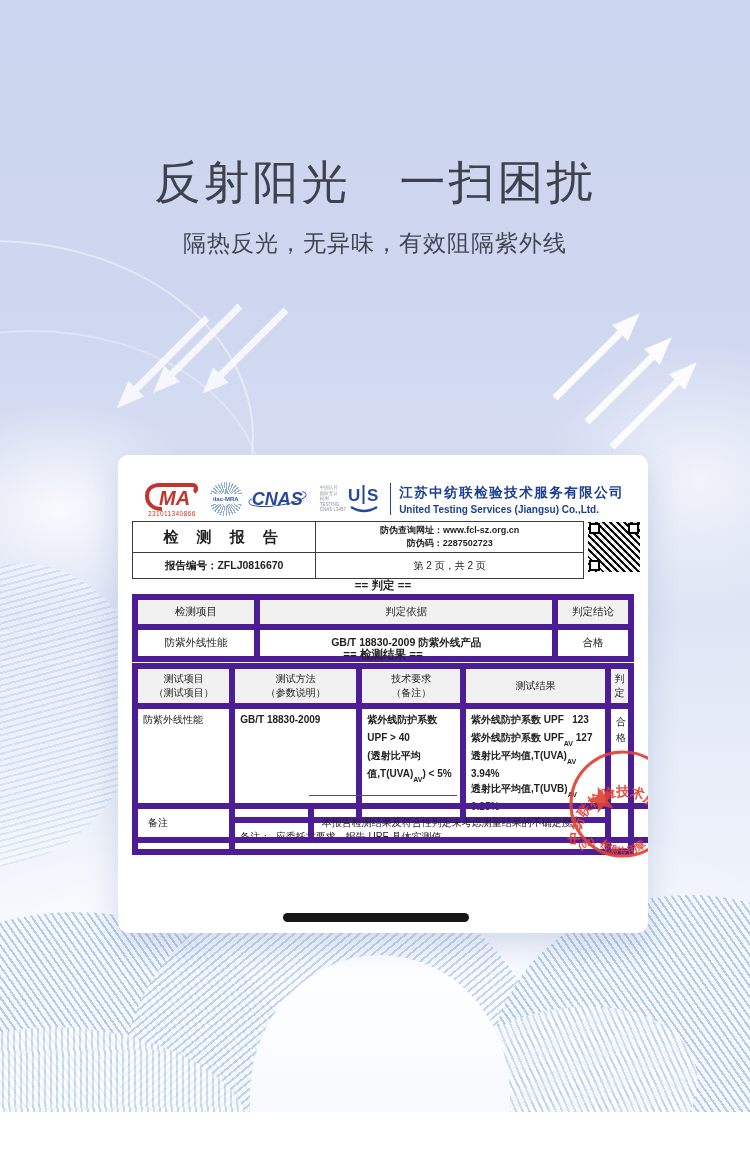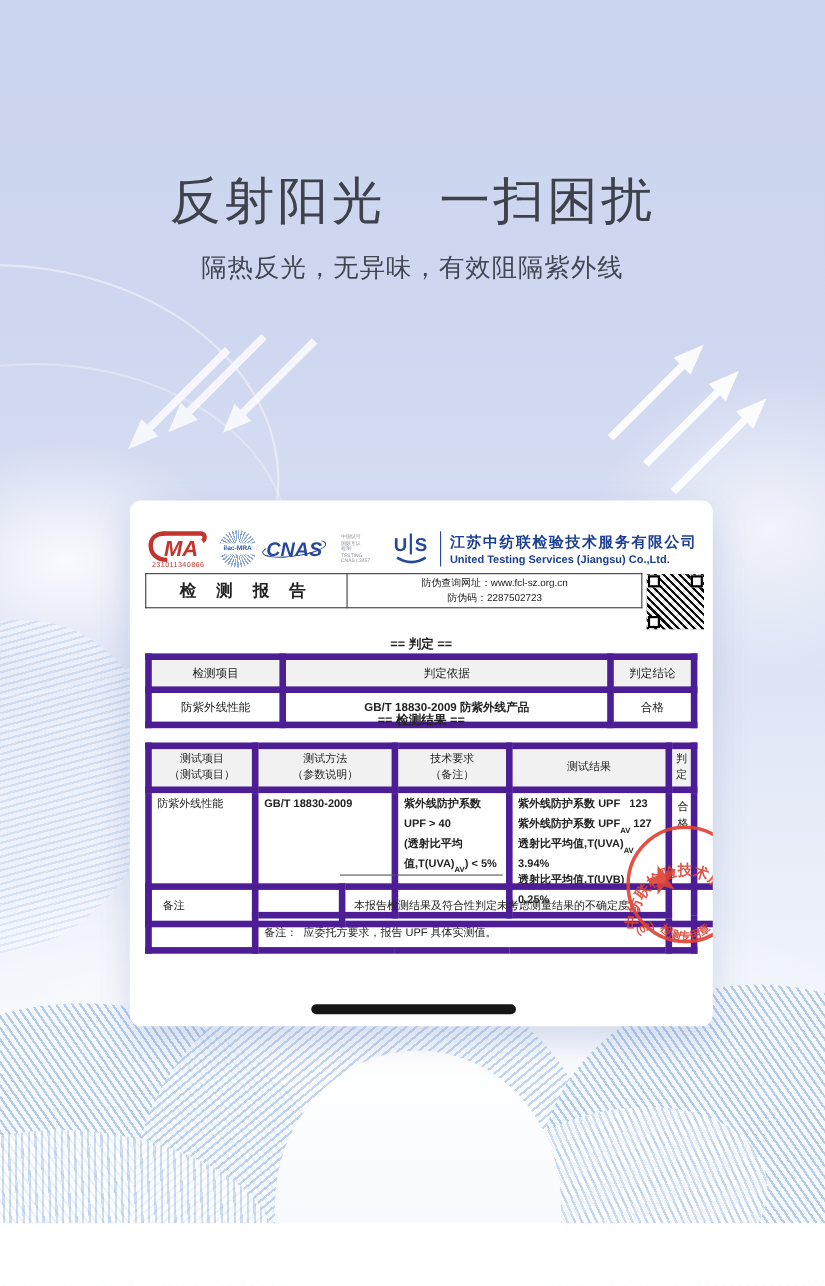--- a/index.html
+++ b/index.html
@@ -14,21 +14,21 @@
   .blob{border-radius:50%;}
   
   .title{position:absolute;top:152px;left:0;width:100%;text-align:center;
          font-size:46px;font-weight:500;letter-spacing:3px;color:#3d424d;}
   .subtitle{position:absolute;top:228px;left:0;width:100%;text-align:center;
          font-size:23px;font-weight:400;letter-spacing:1px;color:#414653;}
   
   .card{position:absolute;left:118px;top:455px;width:530px;height:478px;background:#fff;
         border-radius:10px;box-shadow:0 14px 30px rgba(120,140,190,.28);overflow:hidden;z-index:5;}
   .logo-row{position:absolute;top:20px;left:16px;right:14px;height:48px;display:flex;
-            justify-content:space-between;align-items:center;}
+            justify-content:center;align-items:center;}
   .logo-left{display:flex;align-items:center;gap:9px;}
   .cma{display:flex;flex-direction:column;align-items:center;}
   .cma-code{font-size:6.5px;color:#c2342c;letter-spacing:.4px;margin-top:-2px;}
   .ilac{width:34px;height:34px;border-radius:50%;position:relative;
         background:repeating-conic-gradient(#8fa9d6 0 5deg,#ffffff 5deg 11deg);overflow:hidden;}
   .ilac-band{position:absolute;top:12px;left:0;width:100%;height:10px;background:#fff;
         display:flex;align-items:center;justify-content:center;font-size:6px;font-weight:bold;color:#2f5aa8;}
   .cnas-wrap{display:flex;align-items:center;gap:17px;}
   .cnas-word{font-size:18px;font-weight:bold;font-style:italic;color:#27489c;position:relative;}
   .cnas-word::after{content:"";position:absolute;left:-4px;right:-4px;top:2px;height:13px;
@@ -37,36 +37,36 @@
   .logo-right{display:flex;align-items:center;gap:8px;}
   .uts-divider{width:1px;height:32px;background:#27489c;}
   .company{display:flex;flex-direction:column;gap:2px;}
   .company-cn{font-size:13.5px;font-weight:bold;color:#1c3f94;letter-spacing:1.5px;}
   .company-en{font-size:10px;font-weight:bold;color:#1c3f94;}
   
   table{border-collapse:collapse;}
   .info-table{position:absolute;top:66px;left:14px;width:452px;table-layout:fixed;}
   .info-table td{border:1.2px solid #3c3c3c;text-align:center;color:#222;vertical-align:middle;}
   .report-title{font-size:15px;font-weight:bold;letter-spacing:7px;height:28px;}
-  .antifake{font-size:9px;font-weight:normal;line-height:1.45;height:28px;}
+  .antifake{font-size:9px;font-weight:bold;line-height:1.45;height:28px;}
   .report-no{font-size:10.5px;font-weight:bold;height:23px;}
   .page-info{font-size:10px;height:23px;}
   .qr{position:absolute;top:67px;left:470px;width:52px;height:50px;background:
       repeating-linear-gradient(45deg,rgba(0,0,0,.9) 0 2px,rgba(255,255,255,.9) 2px 5px),
       repeating-linear-gradient(-45deg,#000 0 3px,#fff 3px 6px);}
   .qr i{position:absolute;width:11px;height:11px;border:2.5px solid #000;background:#fff;box-sizing:border-box;}
   .qr i:nth-child(1){top:1px;left:1px;}
   .qr i:nth-child(2){top:1px;right:1px;}
   .qr i:nth-child(3){bottom:1px;left:1px;}
   .sec-title{position:absolute;left:0;width:100%;text-align:center;font-size:11.5px;font-weight:bold;color:#222;}
   .t-judge{position:absolute;top:139px;left:14px;width:502px;table-layout:fixed;}
   .t-judge td,.t-judge th,.t-res td,.t-res th,.t-notes td{border:6px solid #4c1d95;color:#222;}
   .t-judge th{background:#f1f1f1;font-weight:normal;font-size:10.5px;height:22px;}
   .t-judge td{text-align:center;font-size:10.5px;height:24px;}
-  .t-res{position:absolute;top:220px;left:14px;width:502px;table-layout:fixed;}
+  .t-res{position:absolute;top:208px;left:14px;width:502px;table-layout:fixed;}
   .t-res th{background:#f1f1f1;font-weight:normal;font-size:10px;line-height:1.45;height:32px;}
   .t-res td{font-size:10px;vertical-align:top;padding:3px 5px;line-height:1.55;}
   .t-res td.center{text-align:center;vertical-align:top;padding-top:5px;}
   .bold-latin{font-weight:bold;}
   .rl{white-space:pre-wrap;}
   sub.sv{font-size:7px;position:relative;top:2px;}
   .remark-cell{font-size:10px;height:20px;vertical-align:middle !important;white-space:pre-wrap;}
   .divider-line{position:absolute;top:340px;left:191px;width:148px;border-top:1.2px solid #555;}
   .t-notes{position:absolute;top:348px;left:14px;width:594px;table-layout:fixed;}
   .t-notes td{font-size:10px;height:26px;vertical-align:middle;}
@@ -171,20 +171,24 @@
 
     <table class="info-table">
       <tbody>
           <tr>
         <td style="width:40%;" class="report-title">检 测 报 告</td>
         <td class="antifake">
           <div>防伪查询网址：www.fcl-sz.org.cn</div>
           <div>防伪码：2287502723</div>
         </td>
       </tr>
+      <tr>
+        <td class="report-no">报告编号：ZFLJ0816670</td>
+        <td class="page-info">第 2 页，共 2 页</td>
+      </tr>
     </tbody>
       </table>
     <div class="qr">
         <i></i>
         <i></i>
         <i></i>
       </div>
 
     <div class="sec-title" style="top:123px;">== 判定 ==</div>
     <table class="t-judge">

